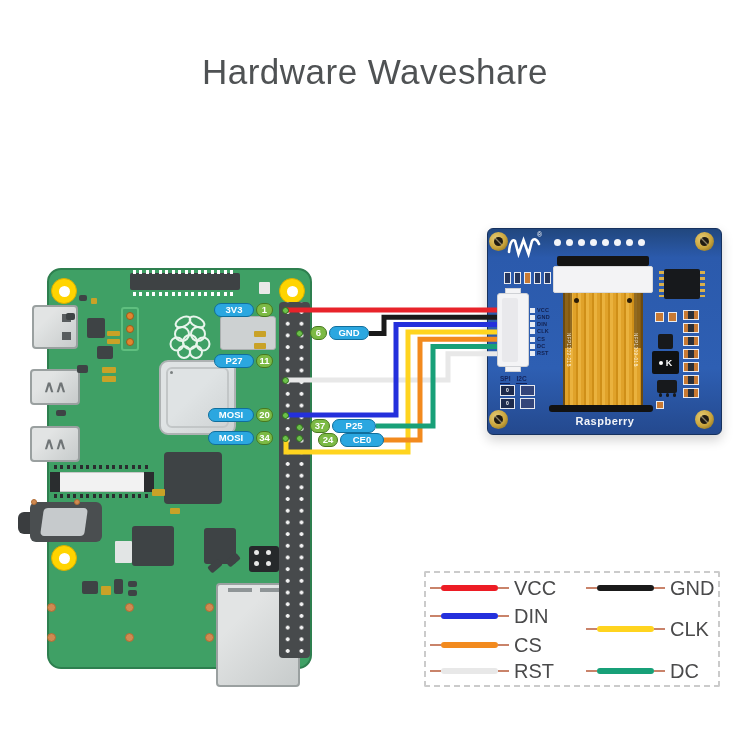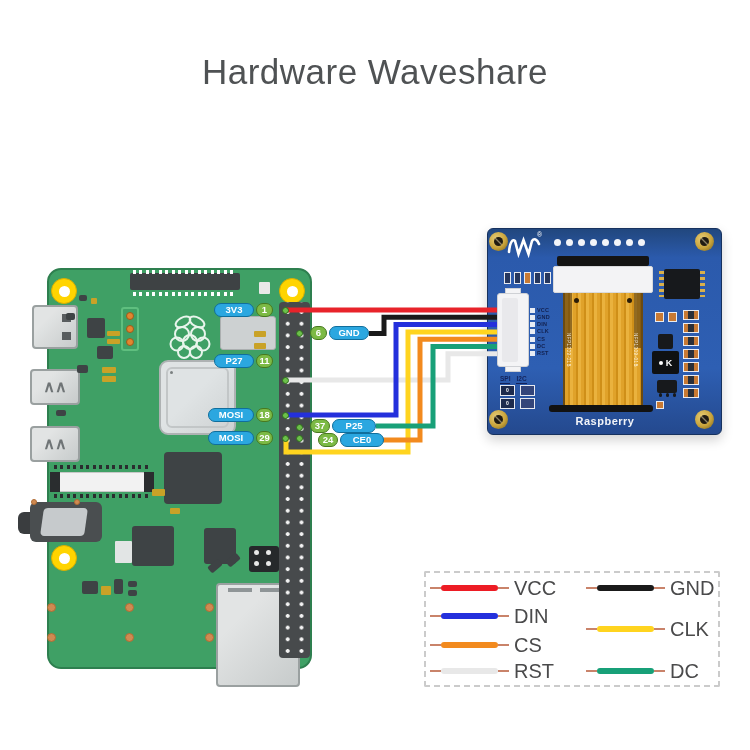--- a/index.html
+++ b/index.html
@@ -222,29 +222,29 @@
   <div class="pill-group" style="left:310px;top:326px">
     <span class="pill pg" style="width:17px">6</span>
     <span class="pill pb" style="width:40px">GND</span>
   </div>
   <div class="pill-group" style="left:214px;top:354px">
     <span class="pill pb" style="width:40px">P27</span>
     <span class="pill pg" style="width:17px">11</span>
   </div>
   <div class="pill-group" style="left:208px;top:408px">
     <span class="pill pb" style="width:46px">MOSI</span>
-    <span class="pill pg" style="width:17px">18</span>
+    <span class="pill pg" style="width:17px">20</span>
   </div>
   <div class="pill-group" style="left:310px;top:419px">
     <span class="pill pg" style="width:20px">37</span>
     <span class="pill pb" style="width:44px">P25</span>
   </div>
   <div class="pill-group" style="left:208px;top:431px">
     <span class="pill pb" style="width:46px">MOSI</span>
-    <span class="pill pg" style="width:17px">29</span>
+    <span class="pill pg" style="width:17px">34</span>
   </div>
   <div class="pill-group" style="left:318px;top:433px">
     <span class="pill pg" style="width:20px">24</span>
     <span class="pill pb" style="width:44px">CE0</span>
   </div>
 
   <div class="pdot" style="left:282px;top:306.5px"></div>
   <div class="pdot" style="left:296px;top:330px"></div>
   <div class="pdot" style="left:282px;top:377px"></div>
   <div class="pdot" style="left:282px;top:412px"></div>

